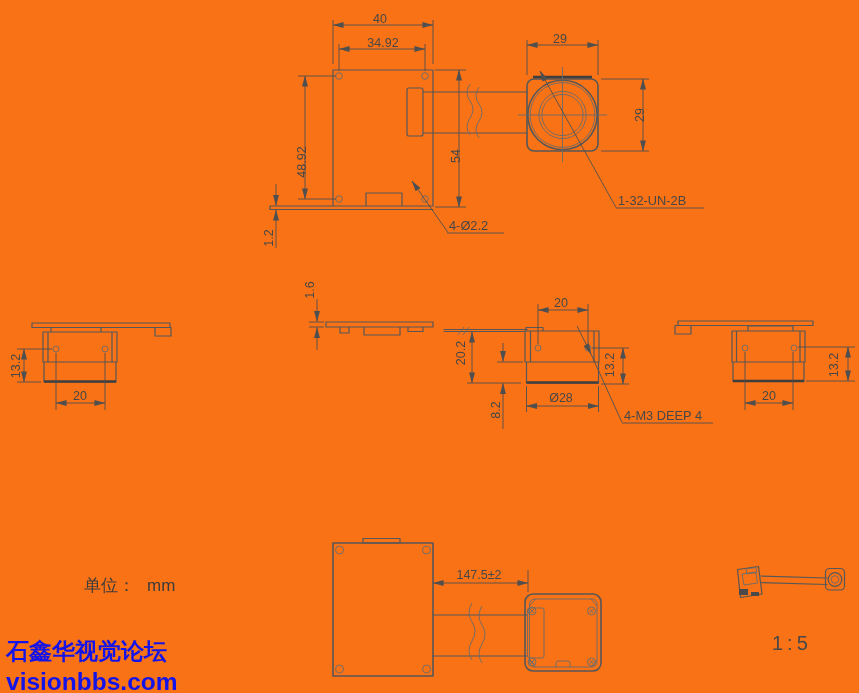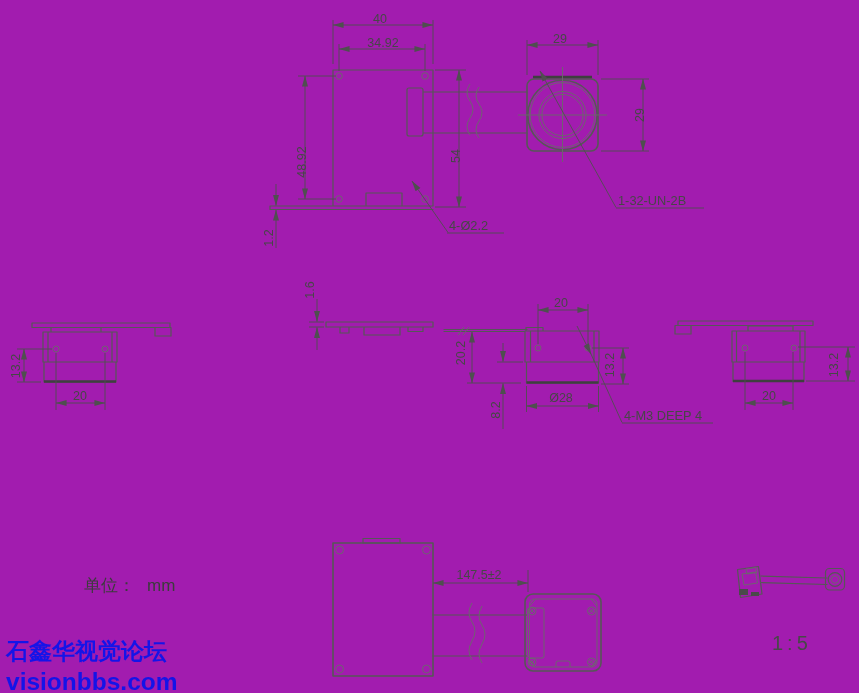--- a/index.html
+++ b/index.html
@@ -1,16 +1,16 @@
 <!DOCTYPE html>
 <html><head>
 <meta charset="utf-8">
 <style>
   html,body{margin:0;padding:0;background:#ffffff;}
-  .page{position:relative;width:859px;height:693px;background:#a21caf;overflow:hidden;
+  .page{position:relative;width:859px;height:693px;background:#f97316;overflow:hidden;
         font-family:"Liberation Sans",sans-serif;}
   svg{display:block}
   .geo{fill:none;stroke:#575757;stroke-width:1.2;stroke-linecap:round;stroke-linejoin:round}
   .geo15{fill:none;stroke:#575757;stroke-width:1.6;stroke-linejoin:round}
   .thin{fill:none;stroke:#6a6a6a;stroke-width:0.9}
   .thick{fill:none;stroke:#3f3f3f;stroke-width:2.3}
   .dim{fill:none;stroke:#4f4f4f;stroke-width:0.9}
   .dimtxt{font-family:"Liberation Sans",sans-serif;font-size:12.5px;fill:#474747}
   .callout{font-family:"Liberation Sans",sans-serif;font-size:12.8px;fill:#474747}
   .unittxt{font-family:"Liberation Serif","DejaVu Serif",serif;font-size:17px;fill:#3c3c3c}

